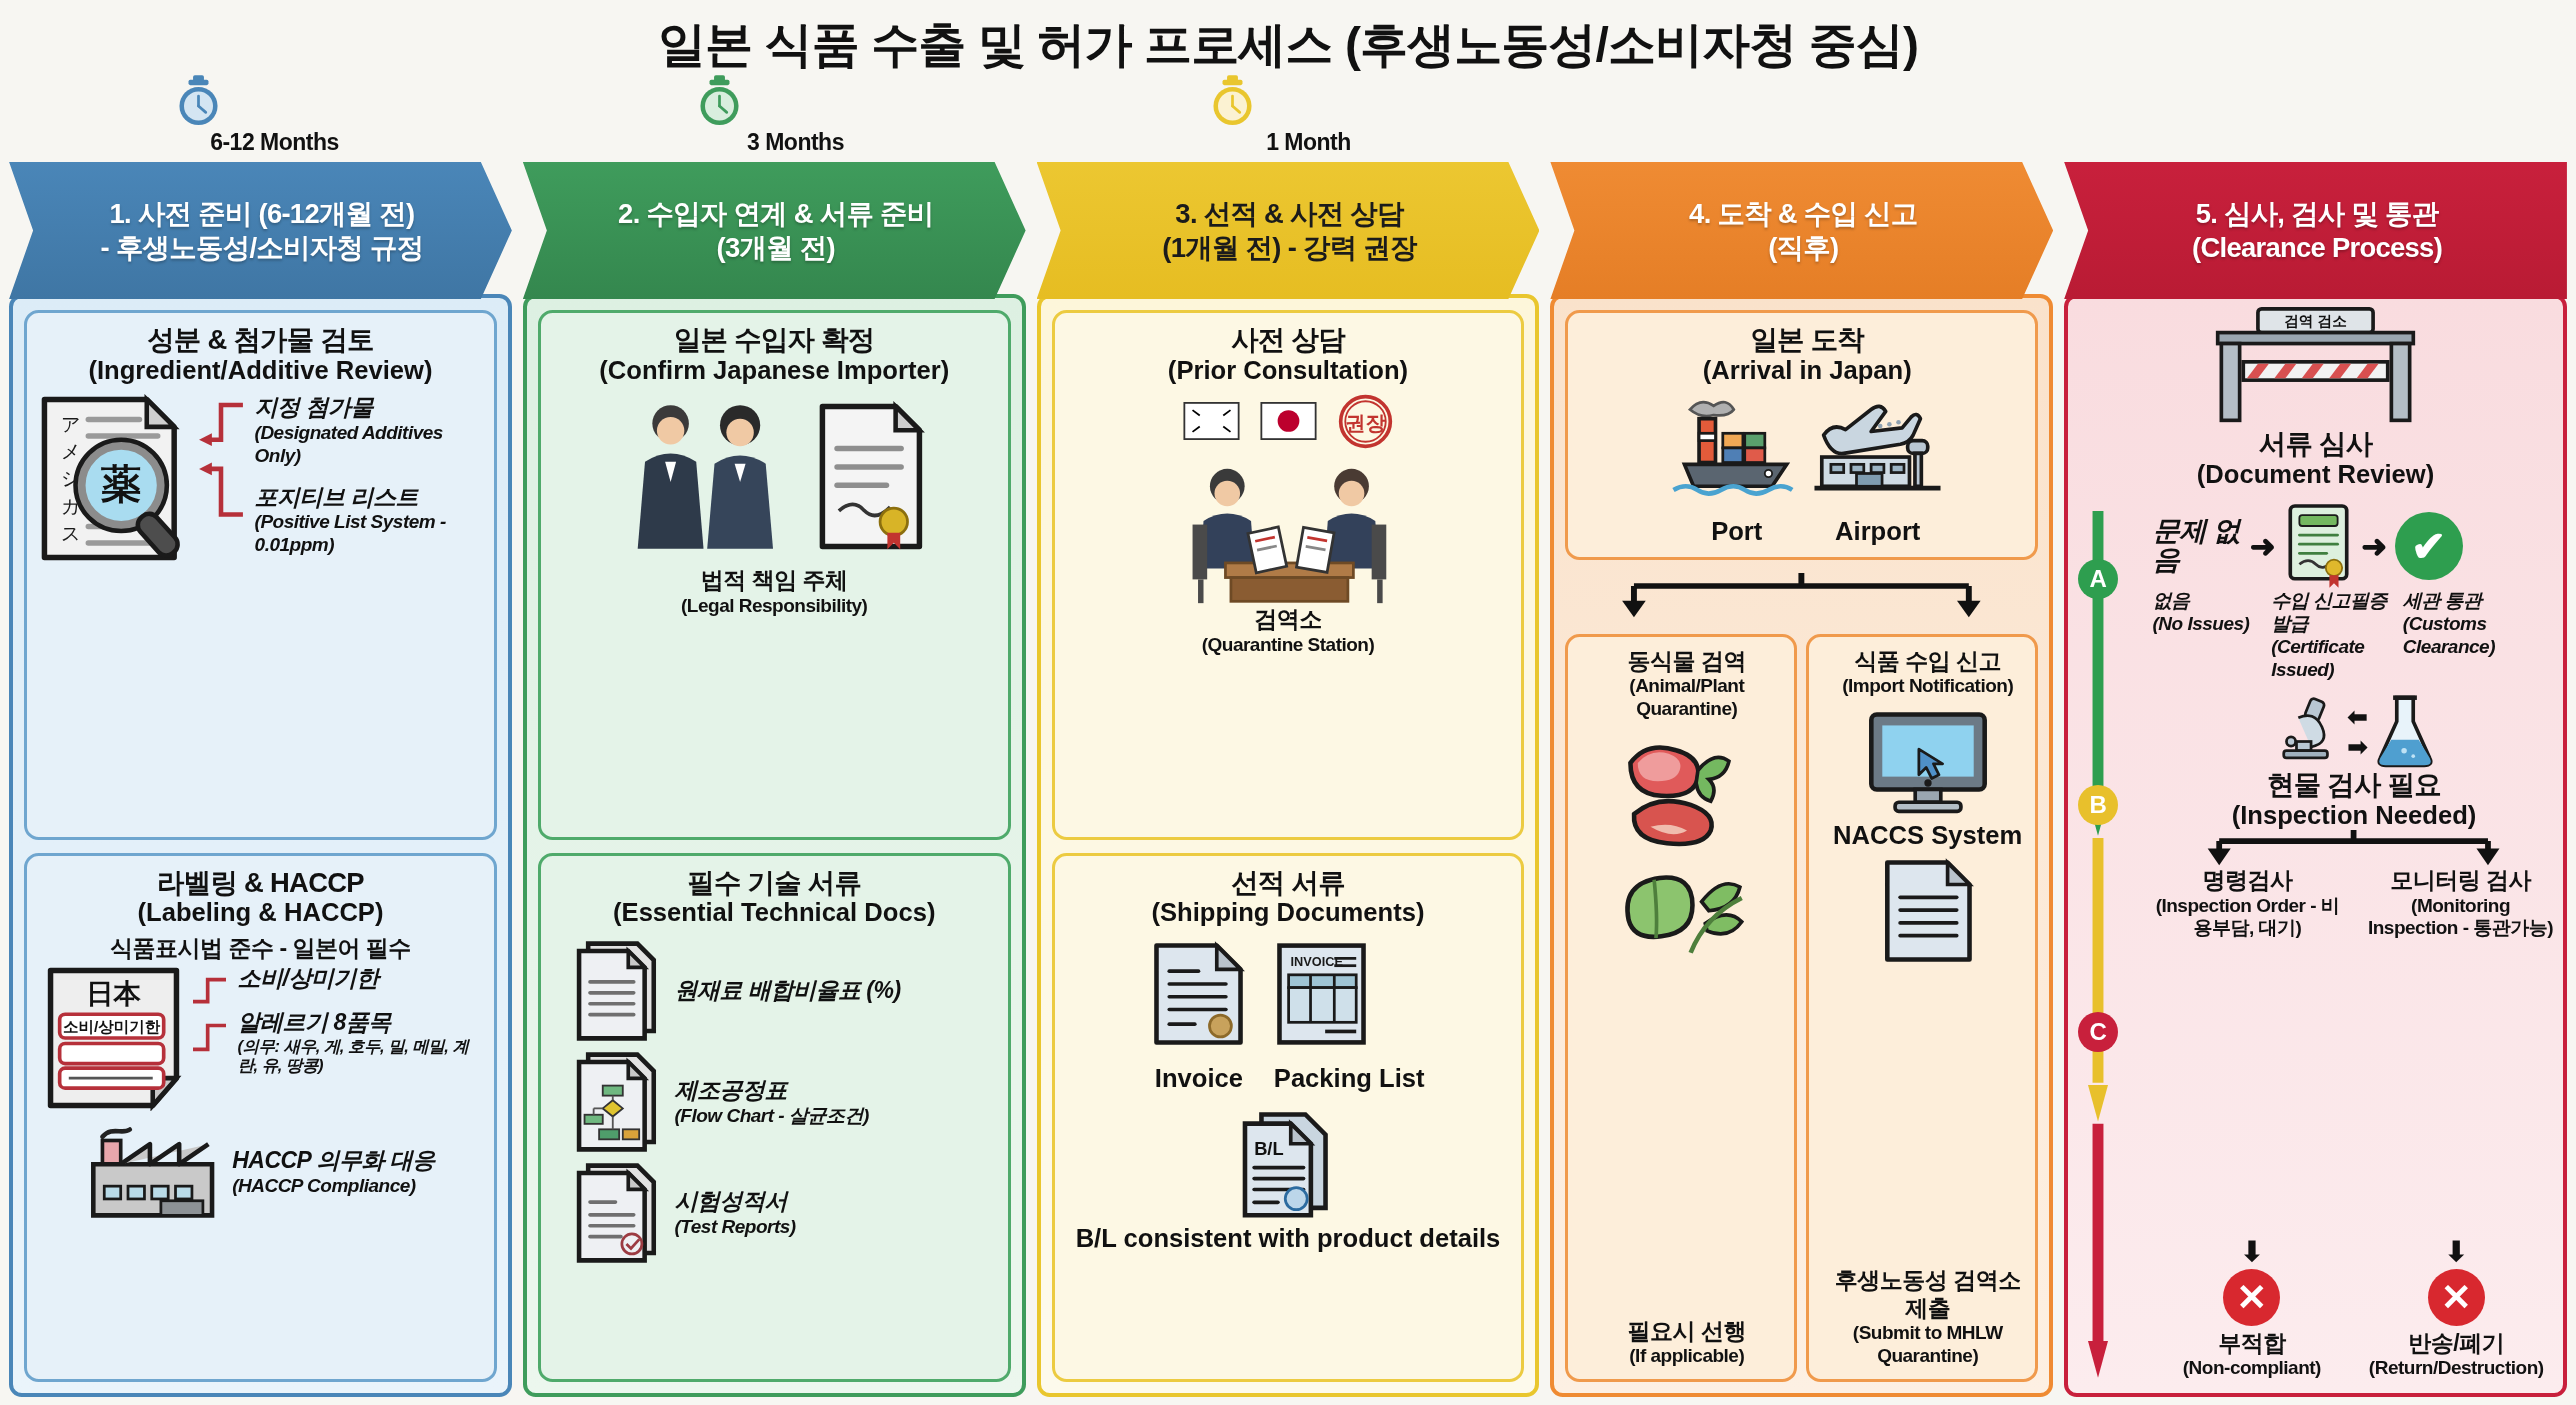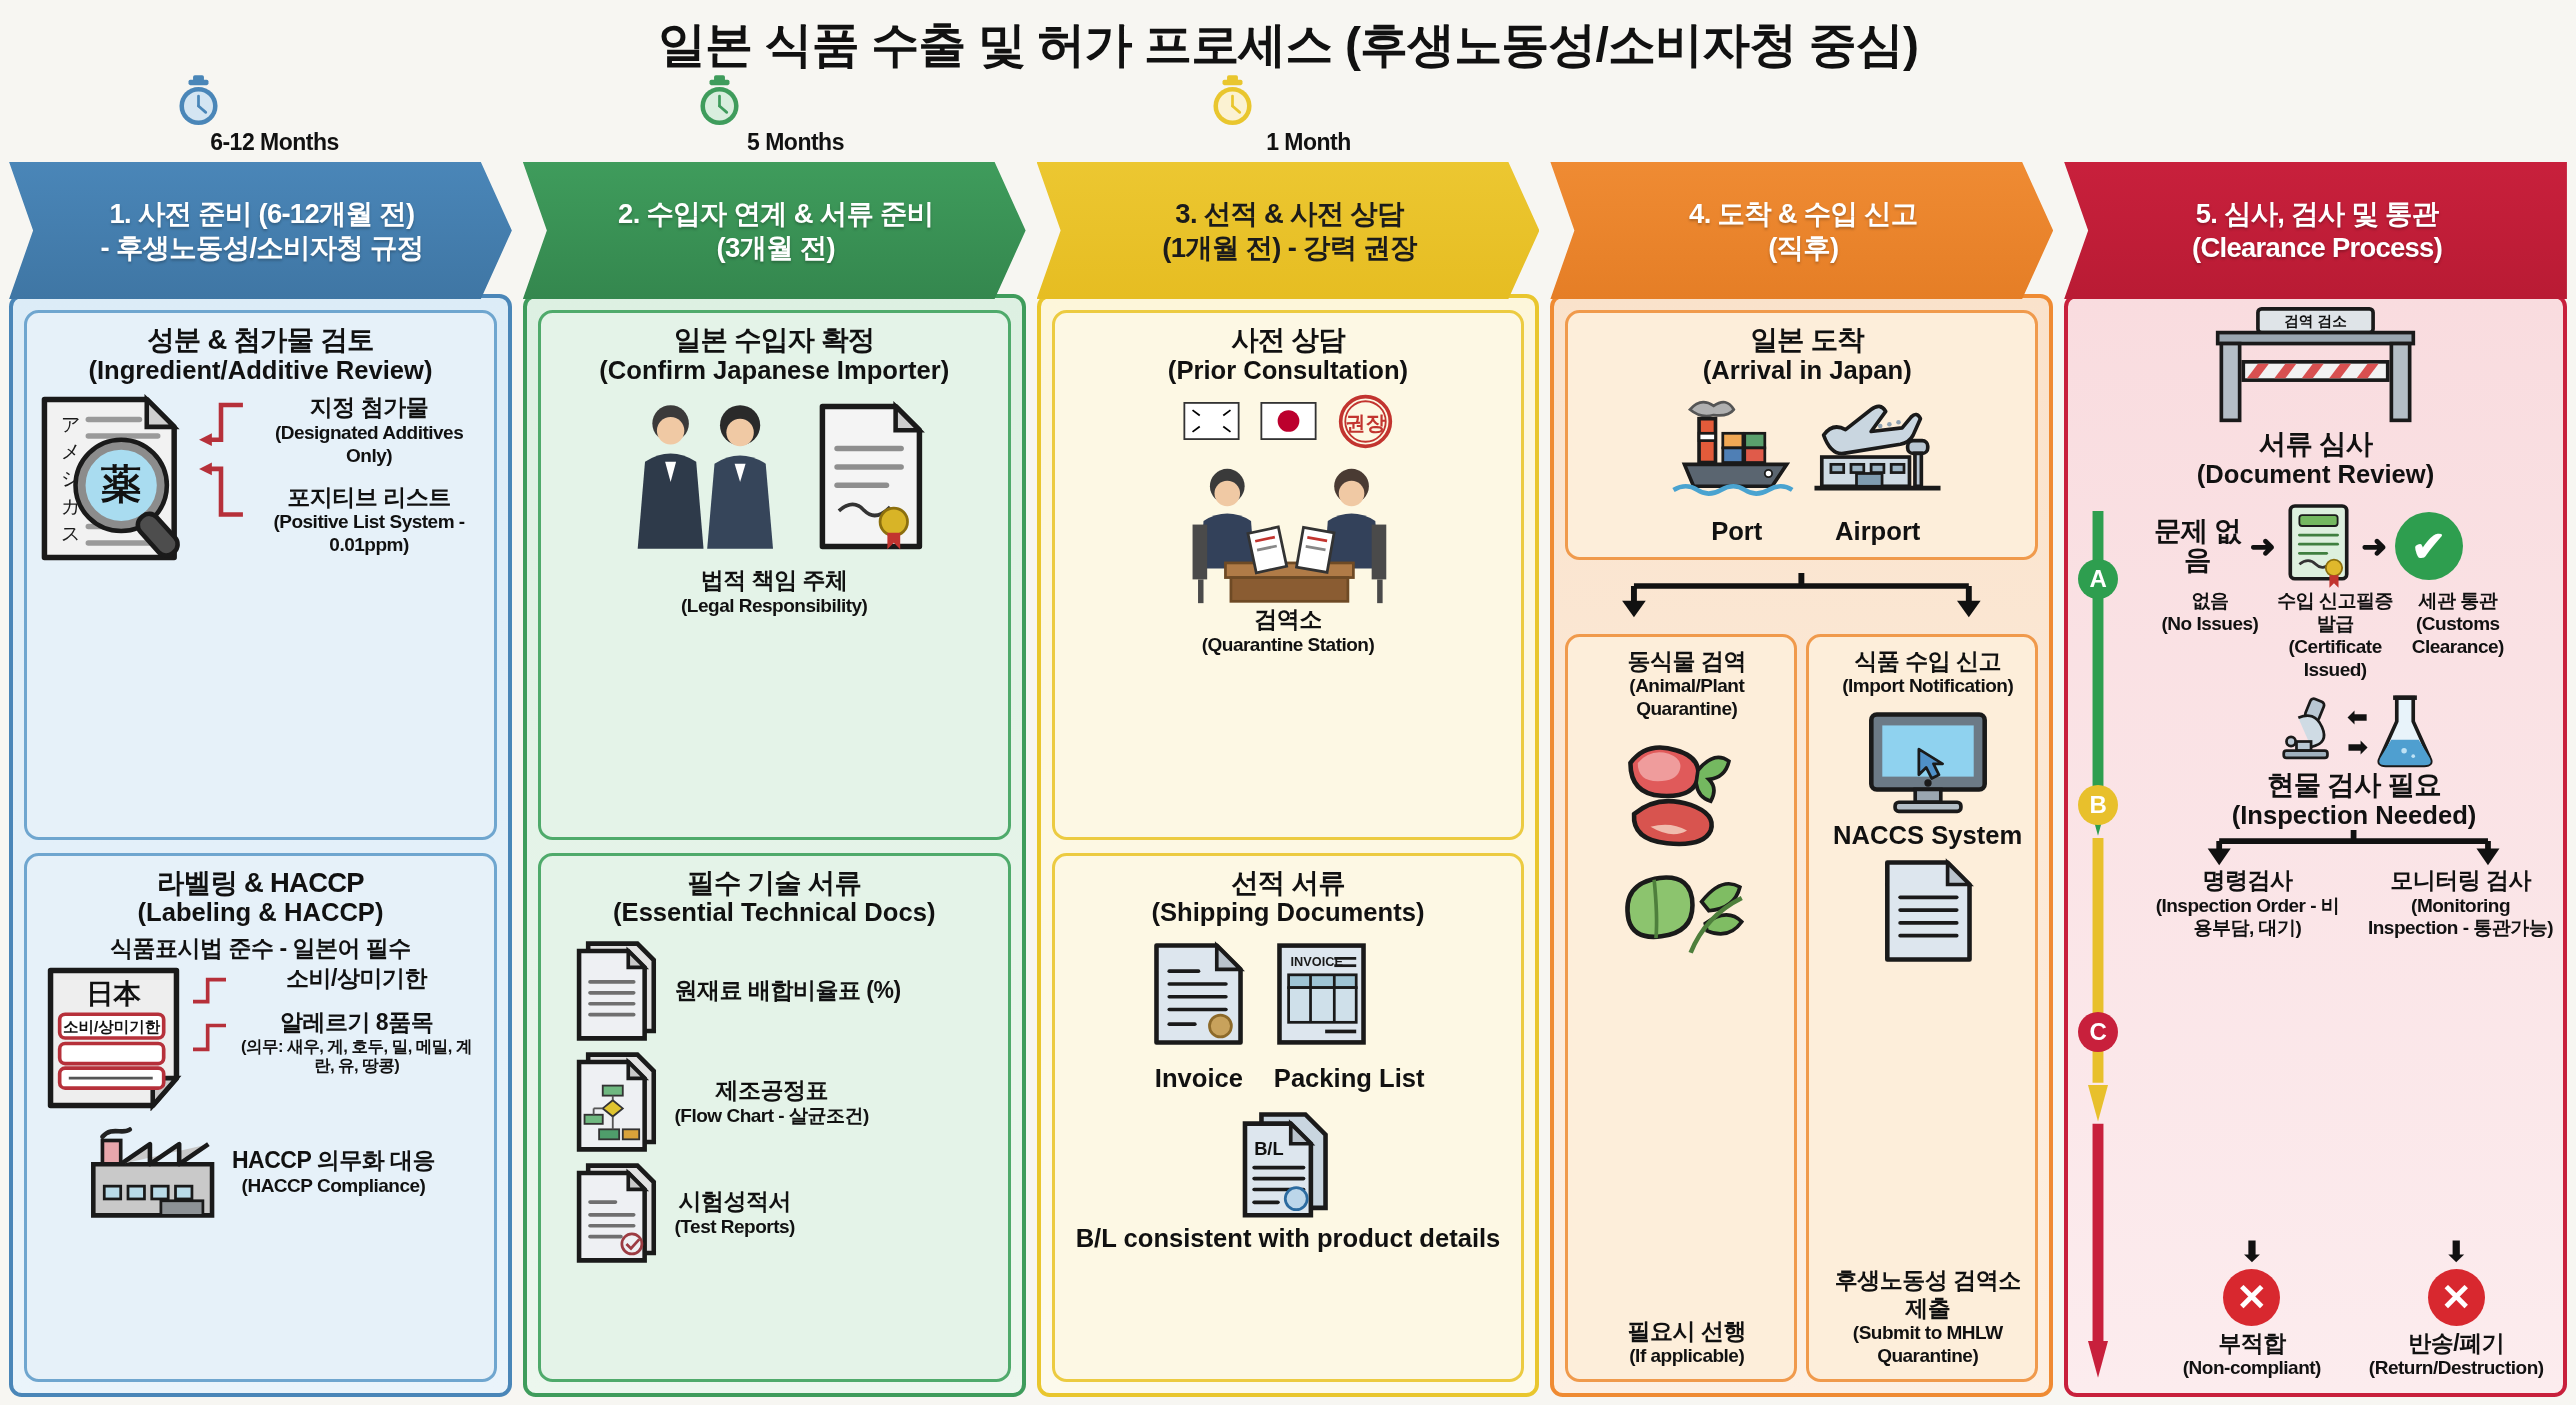--- a/index.html
+++ b/index.html
@@ -103,21 +103,21 @@
   .card.grow { flex:1; }
 
   .ck { font-size:27.4px; font-weight:bold; line-height:1.15; letter-spacing:-0.7px; color:#111;}
   .ce { font-size:25.6px; font-weight:bold; line-height:1.15; color:#111;}
   .sub { font-size:23px; font-weight:bold; color:#111; line-height:1.2; letter-spacing:-0.5px;}
   .small { font-size:19px; font-weight:bold; color:#111; line-height:1.2; letter-spacing:-0.5px;}
   .tiny { font-size:16.5px; font-weight:bold; color:#111; line-height:1.2; letter-spacing:-0.5px;}
 
   .row { display:flex; align-items:center; justify-content:center; gap:9.1px; width:100%; }
   .row.left { justify-content:flex-start; }
-  .ltxt { text-align:center; }
+  .ltxt { text-align:left;font-style:italic; }
 
   
   .c1 .chev { background:linear-gradient(180deg,#4a86b8,#3f76a4); }
   .c1 .panel { border-color:#4a86b8; background:linear-gradient(180deg,#dcecf7,#eaf4fb); }
   .c1 .card { border-color:#6fa6cf; background:#e6f1f9; }
 
   .c2 .chev { background:linear-gradient(180deg,#3f9c5c,#34874e); }
   .c2 .panel { border-color:#3f9c5c; background:linear-gradient(180deg,#ddf0e2,#ecf7ee); }
   .c2 .card { border-color:#4faa6b; background:#e4f3e8; }
 
@@ -184,21 +184,21 @@
     <span class="tl-icon">
       <svg width="49" height="53" viewBox="0 0 54 58">
         <rect x="21" y="0" width="12" height="8" rx="2" fill="#3f9c5c"></rect>
         <rect x="16" y="5" width="22" height="6" rx="2" fill="#3f9c5c"></rect>
         <circle cx="27" cy="34" r="21" fill="#3f9c5c"></circle>
         <circle cx="27" cy="34" r="16" fill="#d9eede"></circle>
         <line x1="27" y1="34" x2="27" y2="23" stroke="#3f9c5c" stroke-width="3" stroke-linecap="round"></line>
         <line x1="27" y1="34" x2="35" y2="41" stroke="#3f9c5c" stroke-width="3" stroke-linecap="round"></line>
       </svg>
     </span>
-    <span class="tl-label">5 Months</span>
+    <span class="tl-label">3 Months</span>
   </div>
   <div class="tl-item" style="left:1208px">
     <span class="tl-icon">
       <svg width="49" height="53" viewBox="0 0 54 58">
         <rect x="21" y="0" width="12" height="8" rx="2" fill="#e9c62e"></rect>
         <rect x="16" y="5" width="22" height="6" rx="2" fill="#e9c62e"></rect>
         <circle cx="27" cy="34" r="21" fill="#e9c62e"></circle>
         <circle cx="27" cy="34" r="16" fill="#fbf2d2"></circle>
         <line x1="27" y1="34" x2="27" y2="23" stroke="#e9c62e" stroke-width="3" stroke-linecap="round"></line>
         <line x1="27" y1="34" x2="35" y2="41" stroke="#e9c62e" stroke-width="3" stroke-linecap="round"></line>

